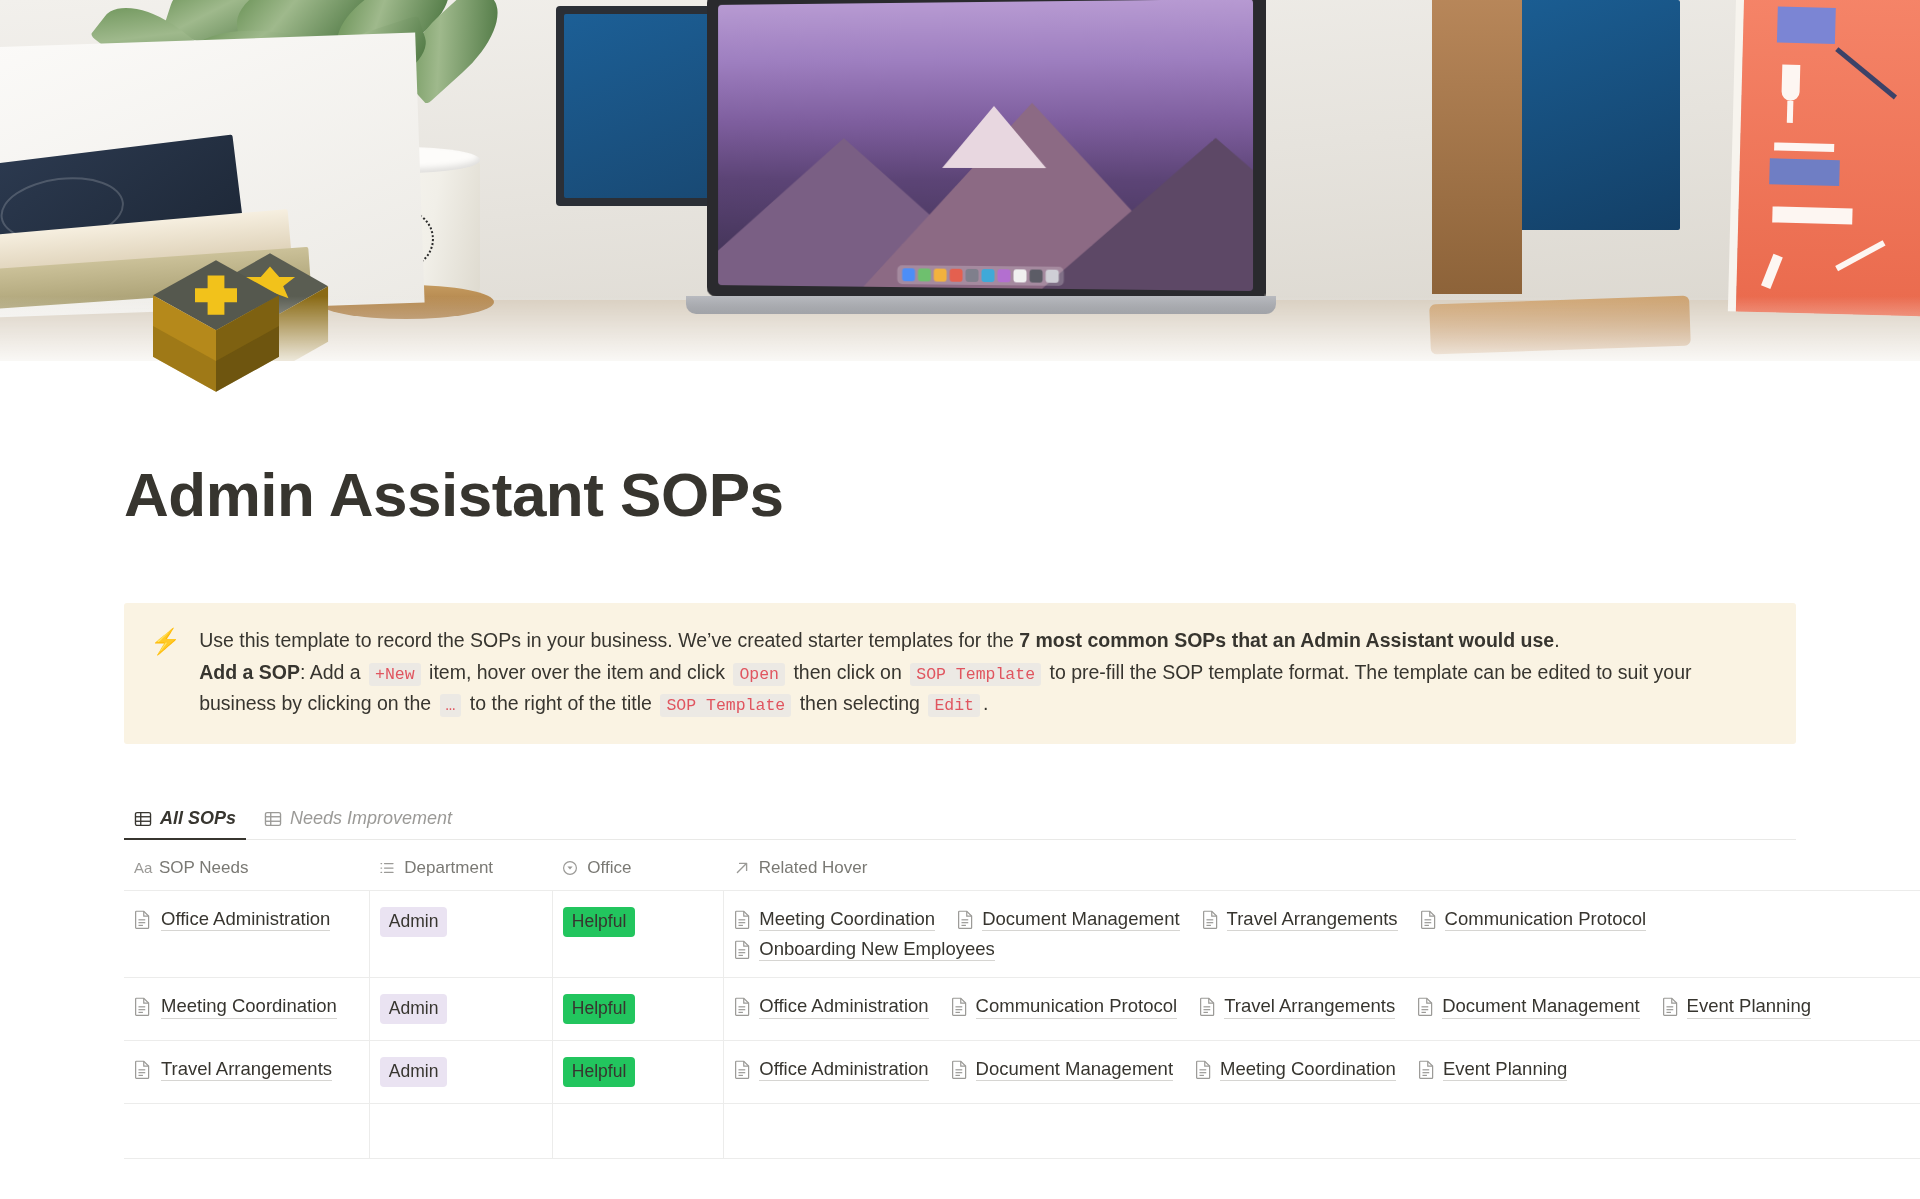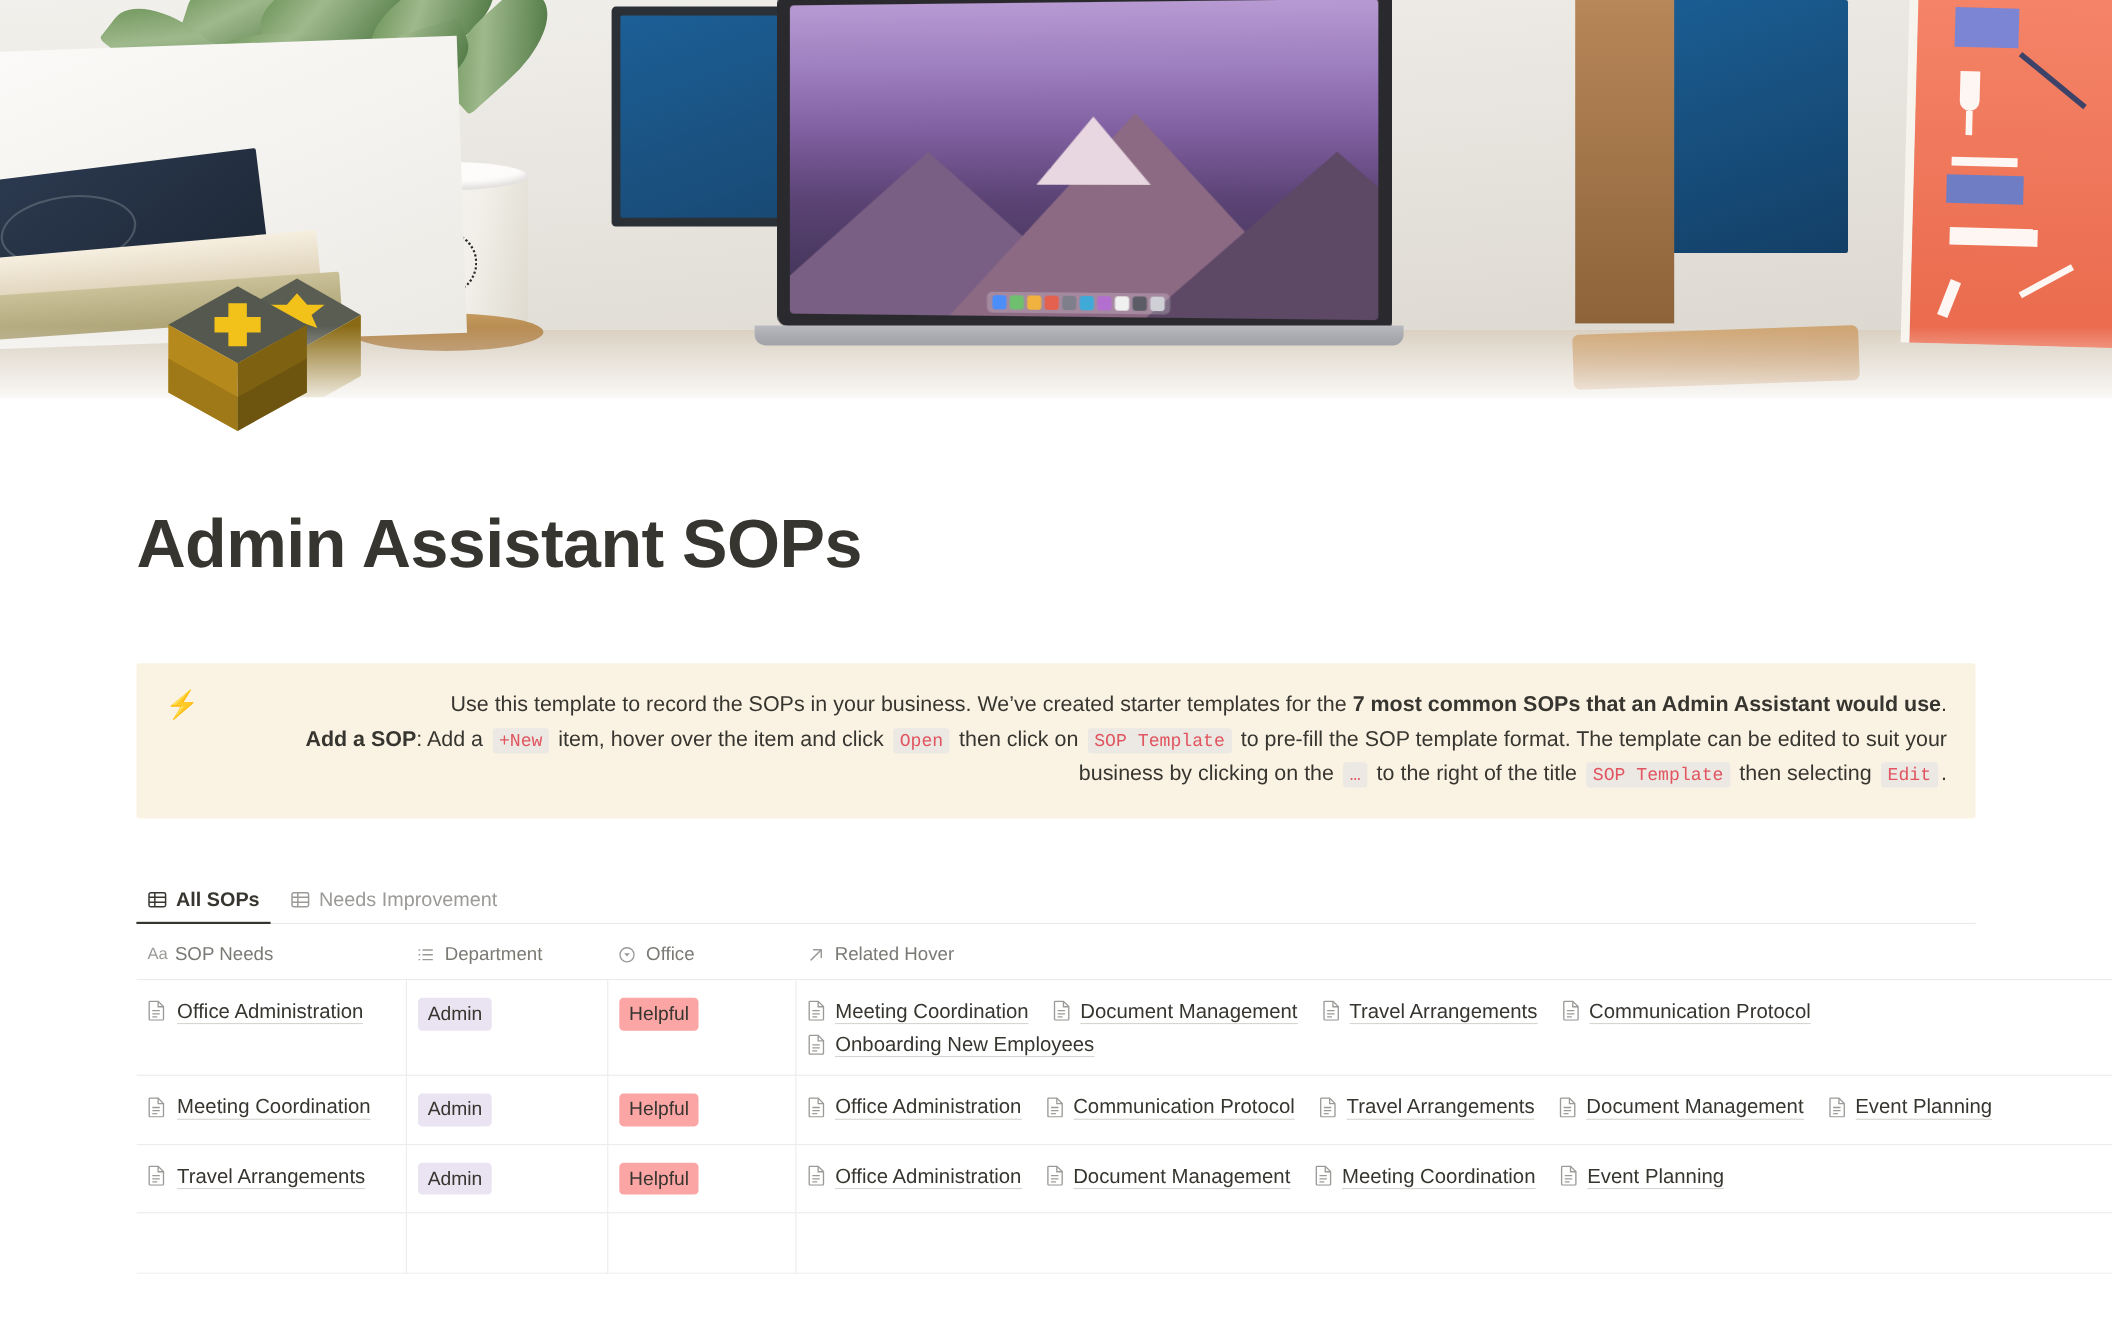--- a/index.html
+++ b/index.html
@@ -190,21 +190,21 @@
   .callout {
     margin-top: 74px;
     background: #faf3e3;
     border-radius: 3px;
     padding: 22px 26px 24px 26px;
     display: flex; gap: 18px;
     width: 1672px;
   }
   .callout-icon { font-size: 25px; line-height: 1.35; flex: 0 0 auto; }
   .callout-body {
-    font-size: 19.5px; line-height: 1.62; color: #37352f; text-align: right;
+    font-size: 19.5px; line-height: 1.62; color: #37352f;
   }
   .callout-body b { font-weight: 700; }
   code.inline {
     font-family: "Liberation Mono", monospace;
     background: #ece9e4;
     color: #e0555f;
     font-size: 16.5px;
     padding: 2px 6px;
     border-radius: 3px;
     margin: 0 3px;
@@ -215,20 +215,21 @@
     margin-top: 58px;
     display: flex; align-items: flex-end; gap: 8px;
     border-bottom: 1px solid #e9e9e7;
     width: 1672px;
   }
   .tab {
     display: flex; align-items: center; gap: 8px;
     padding: 6px 10px 10px 10px;
     font-size: 18px; color: #9b9a97; cursor: pointer;
     position: relative;
+    font-style: italic;
   }
   .tab.active { color: #37352f; font-weight: 600; }
   .tab.active::after {
     content: ""; position: absolute; left: 0; right: 0; bottom: -1px;
     height: 2px; background: #37352f;
   }
   .tbl-icon { width: 18px; height: 18px; display:block; }
 
   
   .db-title {
@@ -269,21 +270,21 @@
   .name-text {
     font-size: 18.5px; color: #37352f;
     border-bottom: 1px solid #d6d5d2; line-height: 1.25;
   }
 
   .badge {
     display: inline-block; padding: 3px 9px; border-radius: 4px;
     font-size: 17.5px; line-height: 1.35; color: #37352f;
   }
   .badge.dept { background: #eae3f2; }
-  .badge.rating { background: #fca5a5; }
+  .badge.rating { background: #22c55e; }
 
   .rel-wrap { display: flex; flex-wrap: wrap; gap: 6px 22px; }
   .rel-item { display: flex; align-items: center; gap: 8px; white-space: nowrap; }
   .rel-text {
     font-size: 18.5px; color: #37352f;
     border-bottom: 1px solid #d6d5d2; line-height: 1.25;
   }
 </style>
 </head>
 <body>

